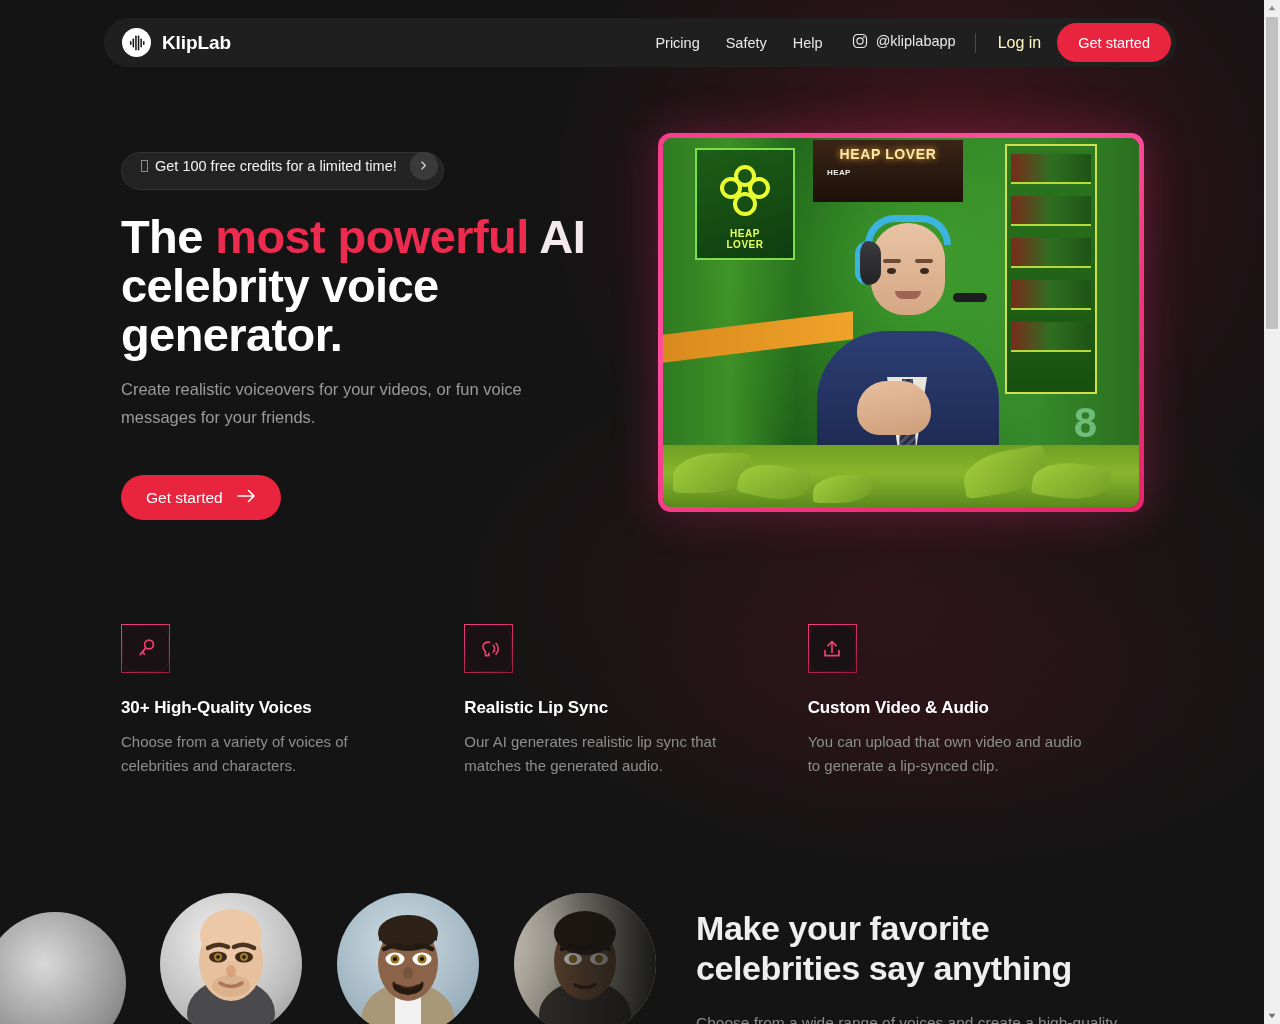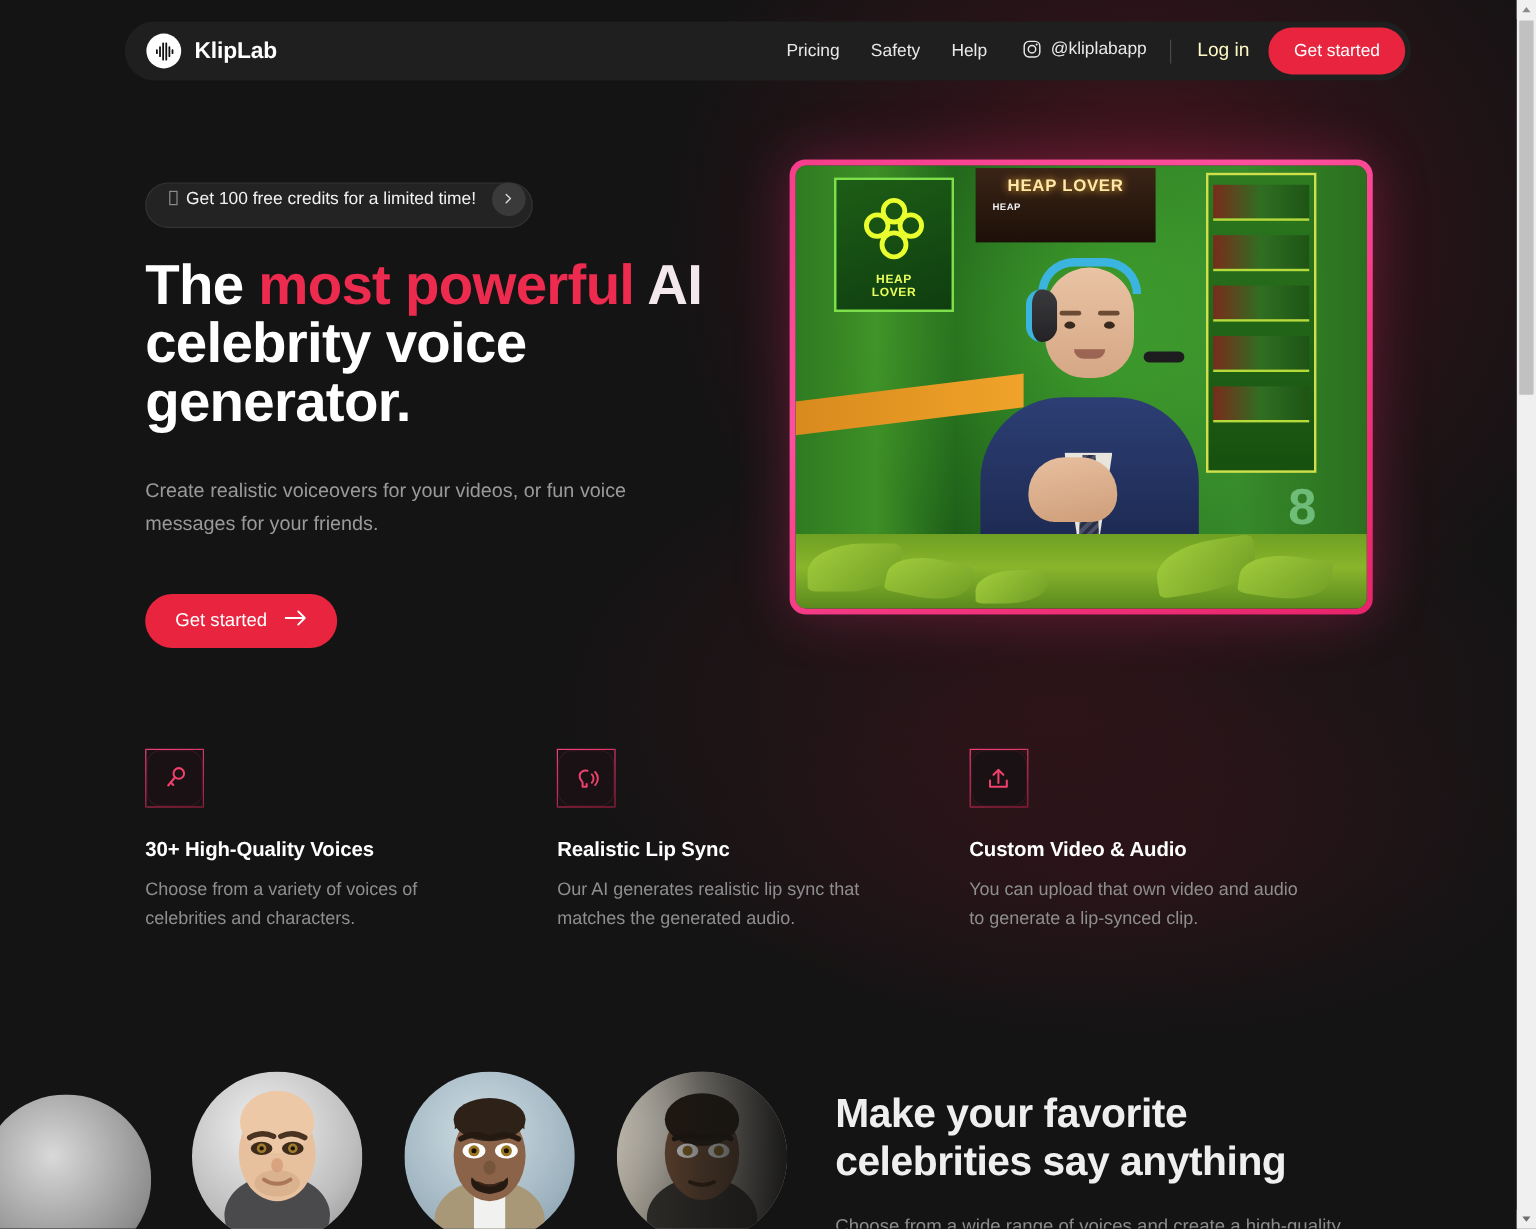--- a/index.html
+++ b/index.html
@@ -167,21 +167,21 @@
     font-size: 47px;
     line-height: 49px;
     font-weight: 700;
     letter-spacing: -0.6px;
     color: #ffffff;
   }
   .headline .accent { color: #ED2B4F; }
   .headline .soft { color: #F3E9EC; }
 
   .hero-sub {
-    margin-top: 36px;
+    margin-top: 16px;
     font-size: 16.5px;
     line-height: 28px;
     color: #9A9A9A;
     max-width: 470px;
   }
 
   .btn-hero-cta {
     margin-top: 44px;
     display: inline-flex;
     align-items: center;

